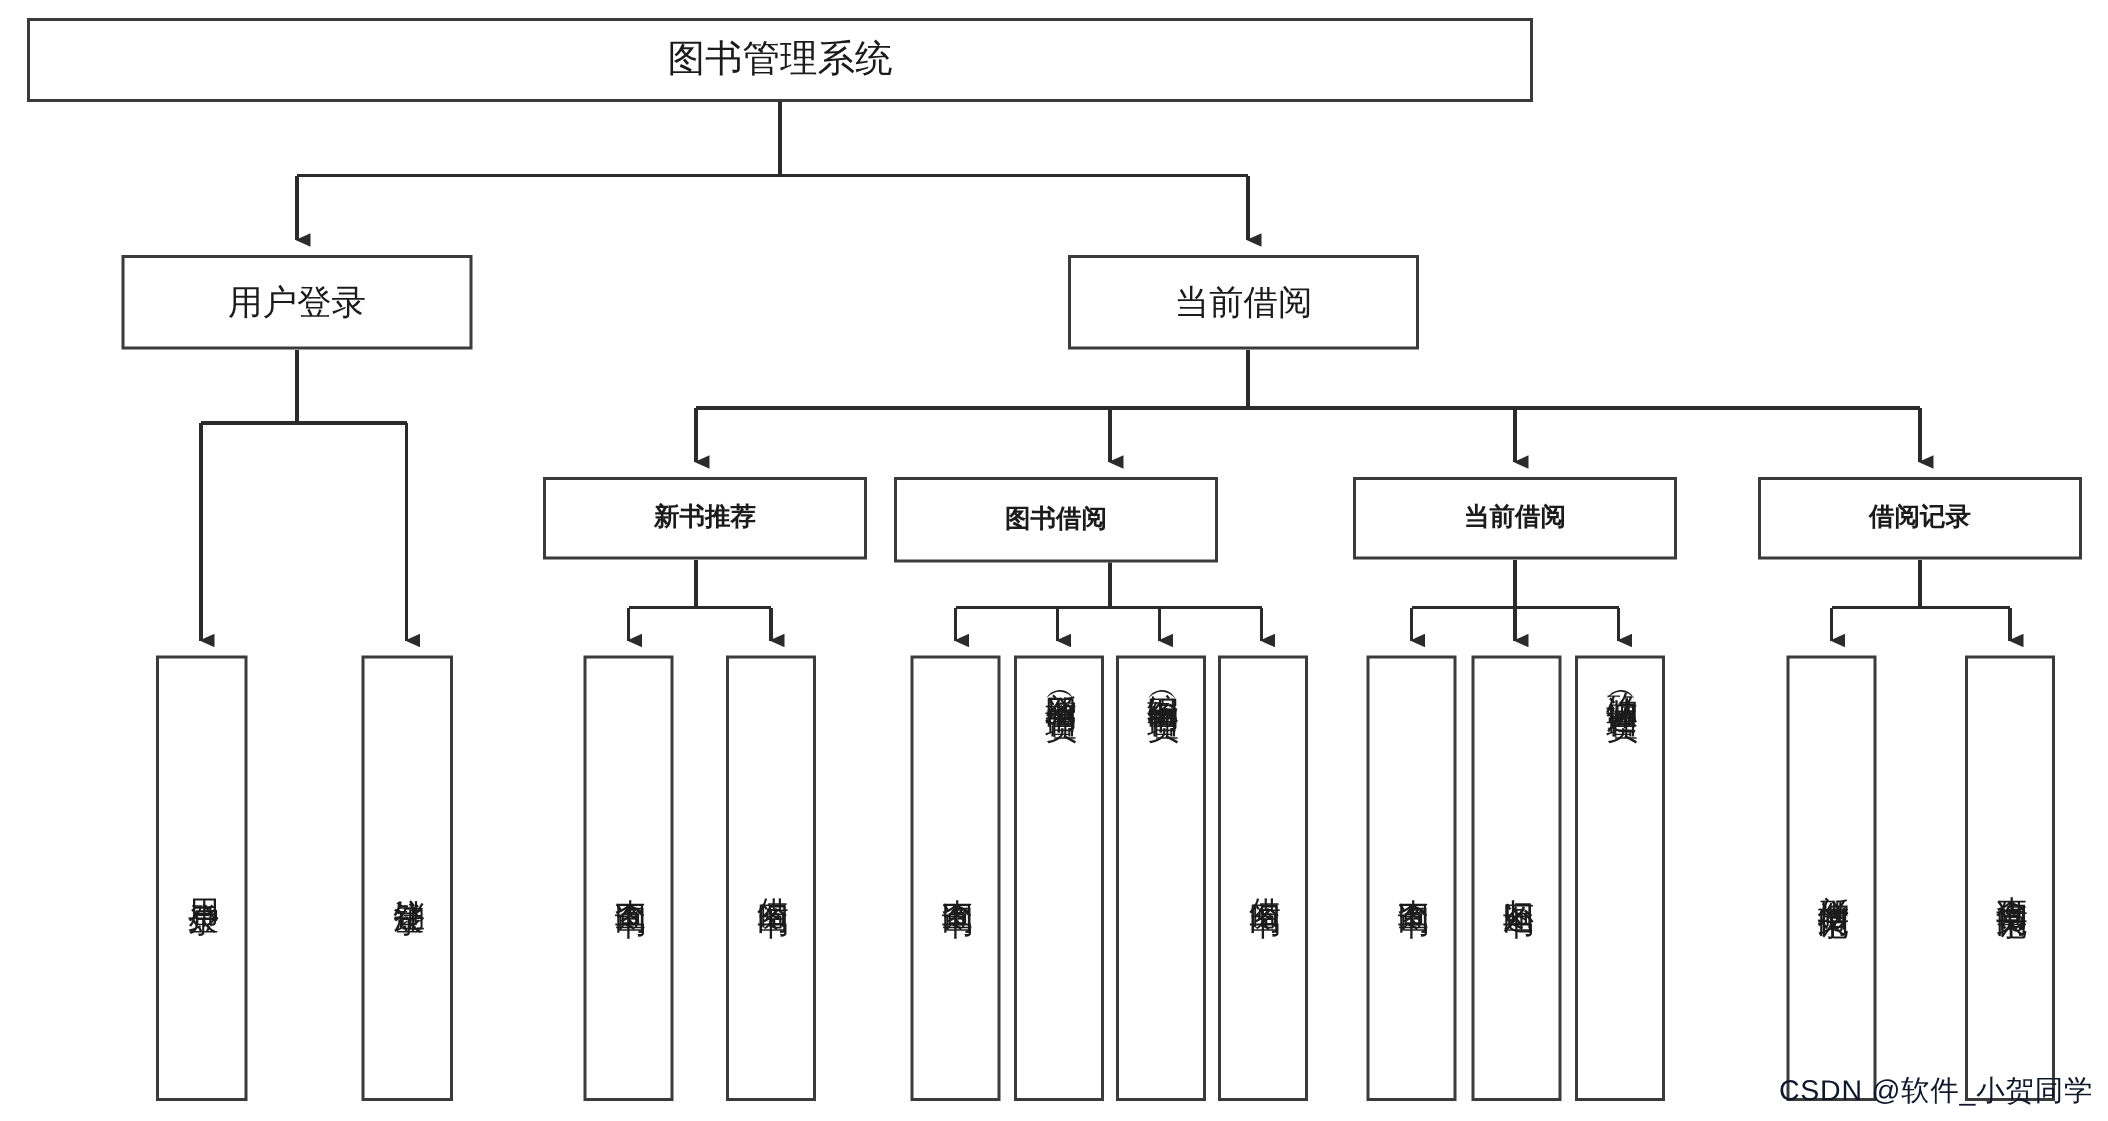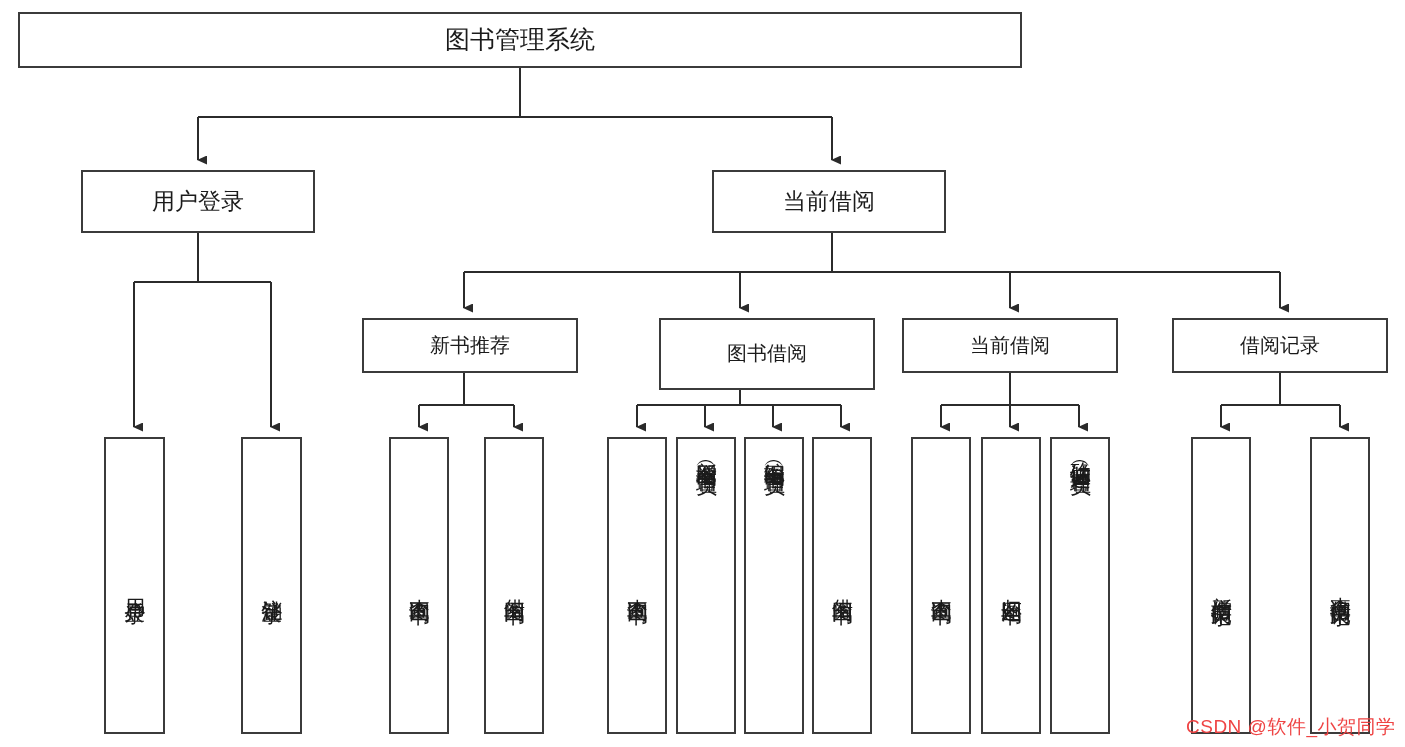--- a/index.html
+++ b/index.html
@@ -39,21 +39,22 @@
     line-height: 1.18;
     text-align: center;
   }
   .node.level-0 {
     font-size: 25px;
   }
   .node.level-1 {
     font-size: 23px;
   }
   .node.level-2 {
-    font-size: 20px;
+    font-size: 17px;
+    font-weight: bold;
   }
   .node.leaf {
     font-size: 21px;
     writing-mode: vertical-rl;
     text-orientation: upright;
     letter-spacing: 2px;
     padding: 6px 0;
     align-items: center;
     justify-content: center;
   }
@@ -61,21 +62,21 @@
     justify-content: flex-start;
   }
   .node-label {
     display: block;
   }
   .watermark {
     position: absolute;
     left: 1186px;
     top: 714px;
     font-size: 19px;
-    color: #ef4444;
+    color: #0f172a;
     white-space: nowrap;
     letter-spacing: 0.5px;
     font-family: "Liberation Sans", "DejaVu Sans", sans-serif;
   }
 </style>
 </head>
 <body>
 
 <div id="diagram-root">
 
@@ -140,21 +141,21 @@
   <div class="node level-1" style="left:81px; top:170px; width:234px; height:63px;">
     <span class="node-label">用户登录</span>
   </div>
   <div class="node level-1" style="left:712px; top:170px; width:234px; height:63px;">
     <span class="node-label">当前借阅</span>
   </div>
 
   <div class="node level-2" style="left:362px; top:318px; width:216px; height:55px;">
     <span class="node-label">新书推荐</span>
   </div>
-  <div class="node level-2" style="left:659px; top:318px; width:216px; height:72px;">
+  <div class="node level-2" style="left:596px; top:318px; width:216px; height:57px;">
     <span class="node-label">图书借阅</span>
   </div>
   <div class="node level-2" style="left:1172px; top:318px; width:216px; height:55px;">
     <span class="node-label">借阅记录</span>
   </div>
   <div class="node level-2" style="left:902px; top:318px; width:216px; height:55px;">
     <span class="node-label">当前借阅</span>
   </div>
 
   <div class="node leaf" style="left:104px; top:437px; width:61px; height:297px;">

